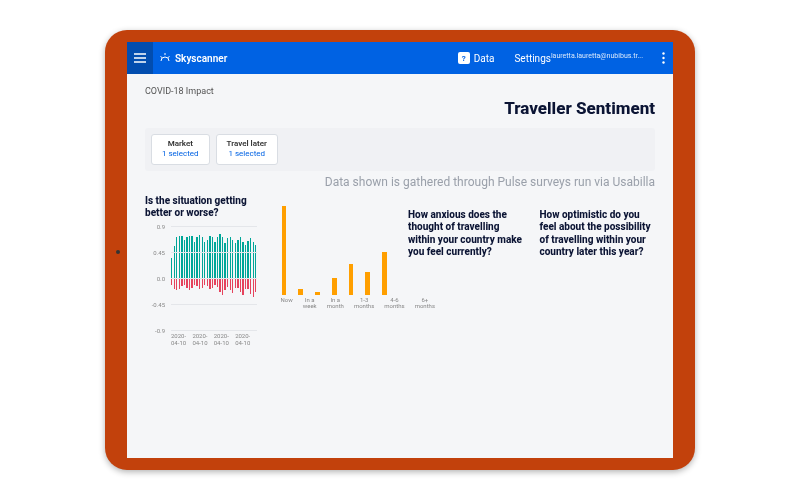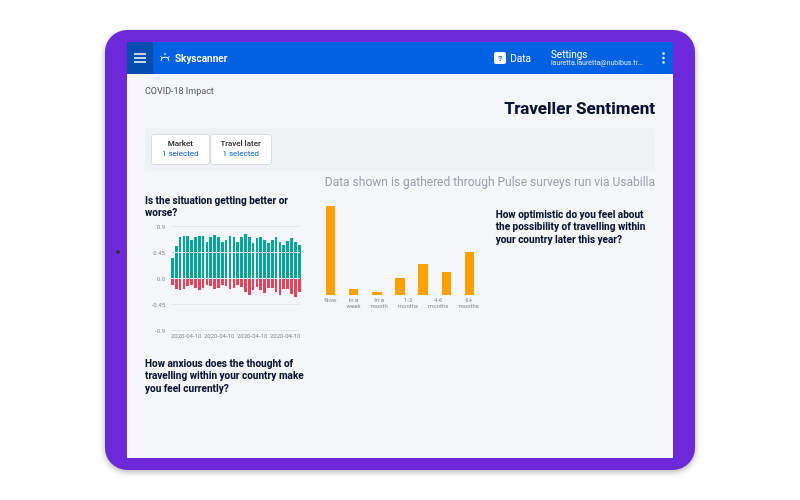--- a/index.html
+++ b/index.html
@@ -1,58 +1,58 @@
 <!DOCTYPE html>
 <html><head>
 <meta charset="utf-8">
 <style>
   * { box-sizing: border-box; margin: 0; padding: 0; }
   html, body { width: 800px; height: 500px; background: #fff; font-family: -apple-system, BlinkMacSystemFont, "Segoe UI", Roboto, Arial, sans-serif; }
   
   .tablet {
     position: absolute; left: 105px; top: 30px; width: 590px; height: 440px;
-    background: #6d28d9; border-radius: 22px; padding: 12px 22px;
+    background: #c2410c; border-radius: 22px; padding: 12px 22px;
     box-shadow: 0 2px 6px rgba(0,0,0,0.3);
   }
   .camera-dot { position:absolute; left:11px; top:50%; width:4px; height:4px; border-radius:50%; background:#333; }
   .screen {
     width: 100%; height: 100%; background: #f5f6f8; overflow: hidden; position: relative;
   }
   
   .topbar {
     display:flex; align-items:center; height:32px; background:#0062e3; color:#fff;
     font-size:10px;
   }
   .hamburger { width:26px; height:32px; display:flex; align-items:center; justify-content:center; background:#024daf; }
   .hamburger svg { width:12px; height:10px; }
   .brand { display:flex; align-items:center; gap:4px; padding-left:6px; font-weight:600; }
   .brand-icon { width:12px; height:12px; }
   .spacer { flex:1; }
   .help { display:flex; align-items:center; gap:4px; padding:0 10px; height:100%; }
   .help-badge { width:12px; height:12px; background:#fff; color:#0062e3; border-radius:2px; display:flex; align-items:center; justify-content:center; font-size:8px; font-weight:bold; }
-  .settings { display:flex; flex-direction:column; justify-content:space-between; padding:0 10px; line-height:1.1; }
+  .settings { display:flex; justify-content:space-between; padding:0 10px; line-height:1.1; }
   .settings-email { font-size:7px; opacity:.85; }
   .kebab { width:20px; display:flex; align-items:center; justify-content:center; }
   .kebab svg { width:3px; height:12px; }
   
   .content { padding: 12px 18px 0 18px; height: calc(100% - 32px); overflow:hidden; }
   .crumb { font-size:9px; color:#555; }
   .title { font-size:17px; font-weight:800; color:#0b1434; margin-top:2px;text-align:right; }
   .filterbar {
-    margin-top:10px; background:#f0f1f4; border-radius:3px; padding:6px; display:flex; align-items:center;
+    margin-top:10px; background:#f0f1f4; border-radius:3px; padding:6px; display:flex; gap:6px;align-items:center;
   }
   .filterbtn {
     background:#fff; border:1px solid #d9dde3; border-radius:3px; padding:4px 10px;
     font-size:8px; text-align:center; line-height:1.3; min-width:58px;
   }
   .filterbtn .lbl { color:#333; font-weight:600; }
   .filterbtn .sel { color:#0062e3; }
   .disclaimer { text-align:right; font-size:12px; color:#9aa0aa; margin-top:4px; }
   .charts {
-    display:grid; grid-template-columns: 1fr 1fr 1fr; column-gap:16px; margin-top:6px;
+    display:grid; grid-template-columns: 1fr 1fr 1fr 1fr; column-gap:16px; margin-top:6px;
   }
   .chart-title { font-size:10px; font-weight:800; color:#0b1434; margin-bottom:6px; line-height:1.25; min-height:14px; }
   .chart-title.two { min-height:26px; }
   .chart-frame { position:relative; height:118px; }
   
   .sent-axis { position:absolute; left:0; top:0; bottom:14px; width:22px; }
   .sent-plot { position:absolute; left:26px; right:4px; top:0; bottom:14px; }
   .sent-xaxis { position:absolute; left:26px; right:4px; bottom:0; height:12px; display:flex; justify-content:space-between; font-size:6px; color:#888; }
   .ytick { position:absolute; left:0; width:20px; text-align:right; font-size:6px; color:#888; transform:translateY(-50%); }
   .grid { position:absolute; left:0; right:0; height:1px; background:#e4e6ea; }
@@ -321,22 +321,22 @@
                 <div class="safe-xl">In a month</div>
                 <div class="safe-xl">1-3 months</div>
                 <div class="safe-xl">4-6 months</div>
                 <div class="safe-xl">6+ months</div>
                 <div class="safe-xl"></div>
               </div>
           </div>
         </div>
 
         <div class="row2-titles">
+          <div class="chart-title two">How anxious does the thought of travelling within your country make you feel currently?</div>
+        </div>
+        <div class="row2-titles">
           <div class="chart-title two">How optimistic do you feel about the possibility of travelling within your country later this year?</div>
-        </div>
-        <div class="row2-titles">
-          <div class="chart-title two">How anxious does the thought of travelling within your country make you feel currently?</div>
         </div>
       </div>
 
     </div>
   </div>
 </div>
 
 </body></html>

